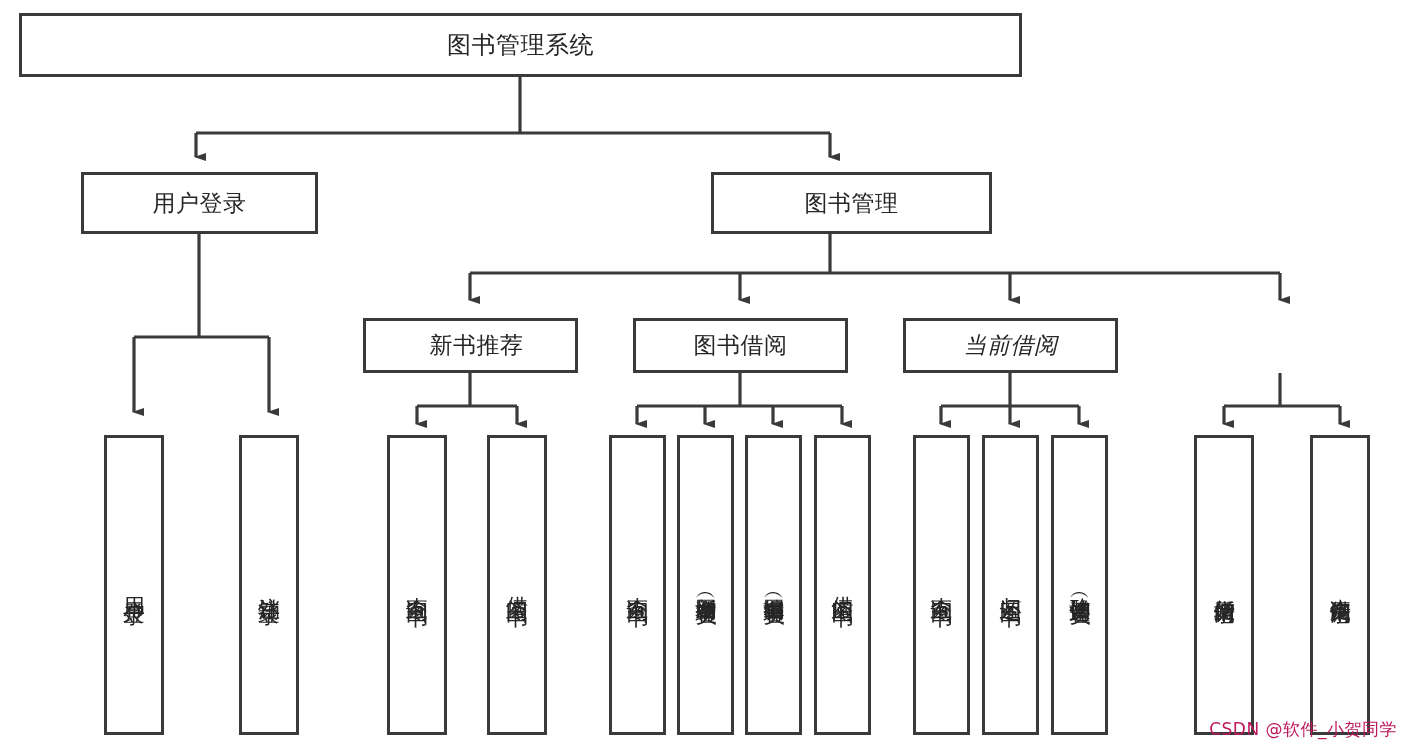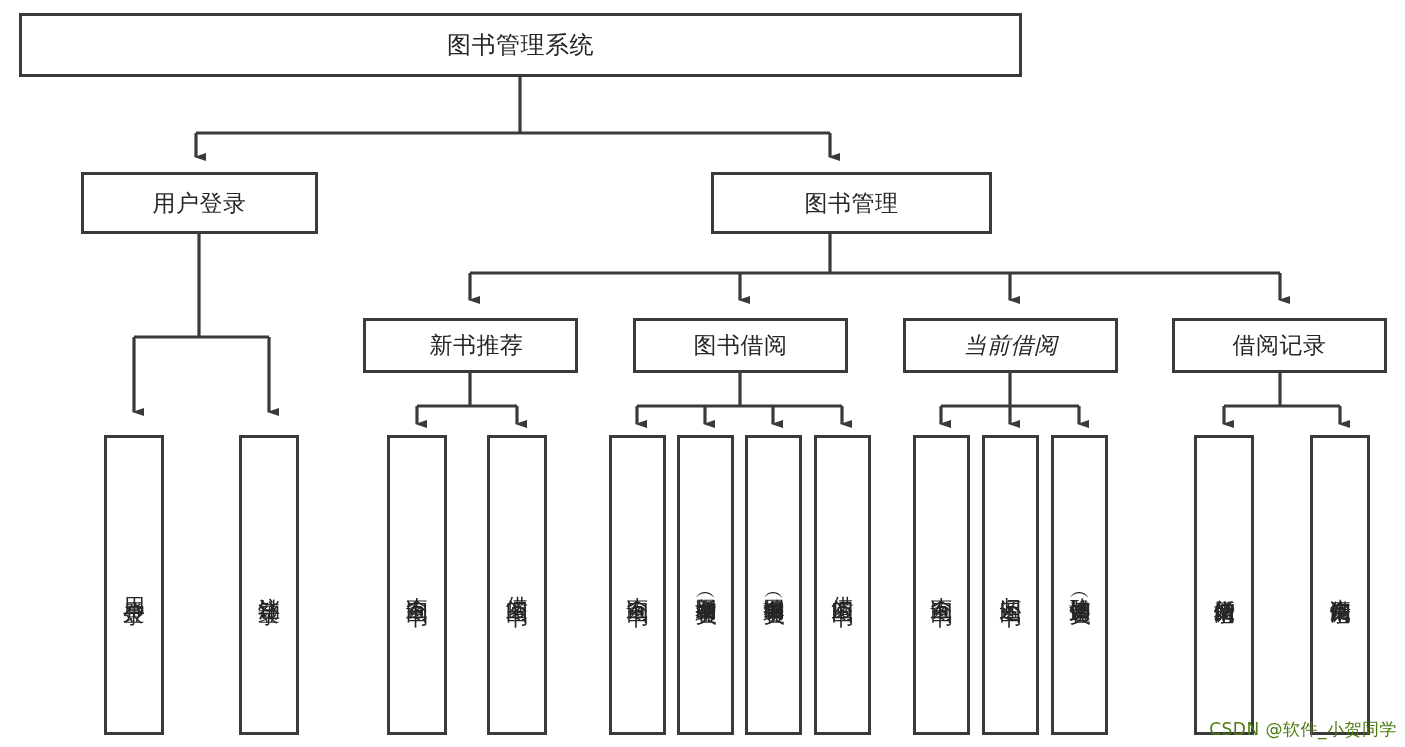--- a/index.html
+++ b/index.html
@@ -70,21 +70,21 @@
   }
   .node.vert.dense .node-label {
     letter-spacing: 1px;
     font-size: 21px;
   }
   #watermark {
     position: absolute;
     right: 8px;
     bottom: 6px;
     font-size: 17px;
-    color: #4d7c0f;
+    color: #be185d;
     letter-spacing: 0.5px;
     white-space: nowrap;
     pointer-events: none;
   }
 </style>
 </head>
 <body>
 
 <div id="diagram-root">
 
@@ -156,23 +156,20 @@
   </div>
 
   <div class="node horiz" style="left:633px; top:318px; width:215px; height:55px;">
     <span class="node-label">图书借阅</span>
   </div>
 
   <div class="node horiz" style="left:903px; top:318px; width:215px; height:55px;font-style:italic;">
     <span class="node-label">当前借阅</span>
   </div>
 
-  <div class="node horiz" style="left:1172px; top:318px; width:215px; height:55px;">
-    <span class="node-label">借阅记录</span>
-  </div>
 
   <div class="node vert" style="left:104px; top:435px; width:60px; height:300px;">
     <span class="node-label">用户登录</span>
   </div>
 
   <div class="node vert" style="left:239px; top:435px; width:60px; height:300px;">
     <span class="node-label">注销登录</span>
   </div>
 
   <div class="node vert" style="left:387px; top:435px; width:60px; height:300px;">

